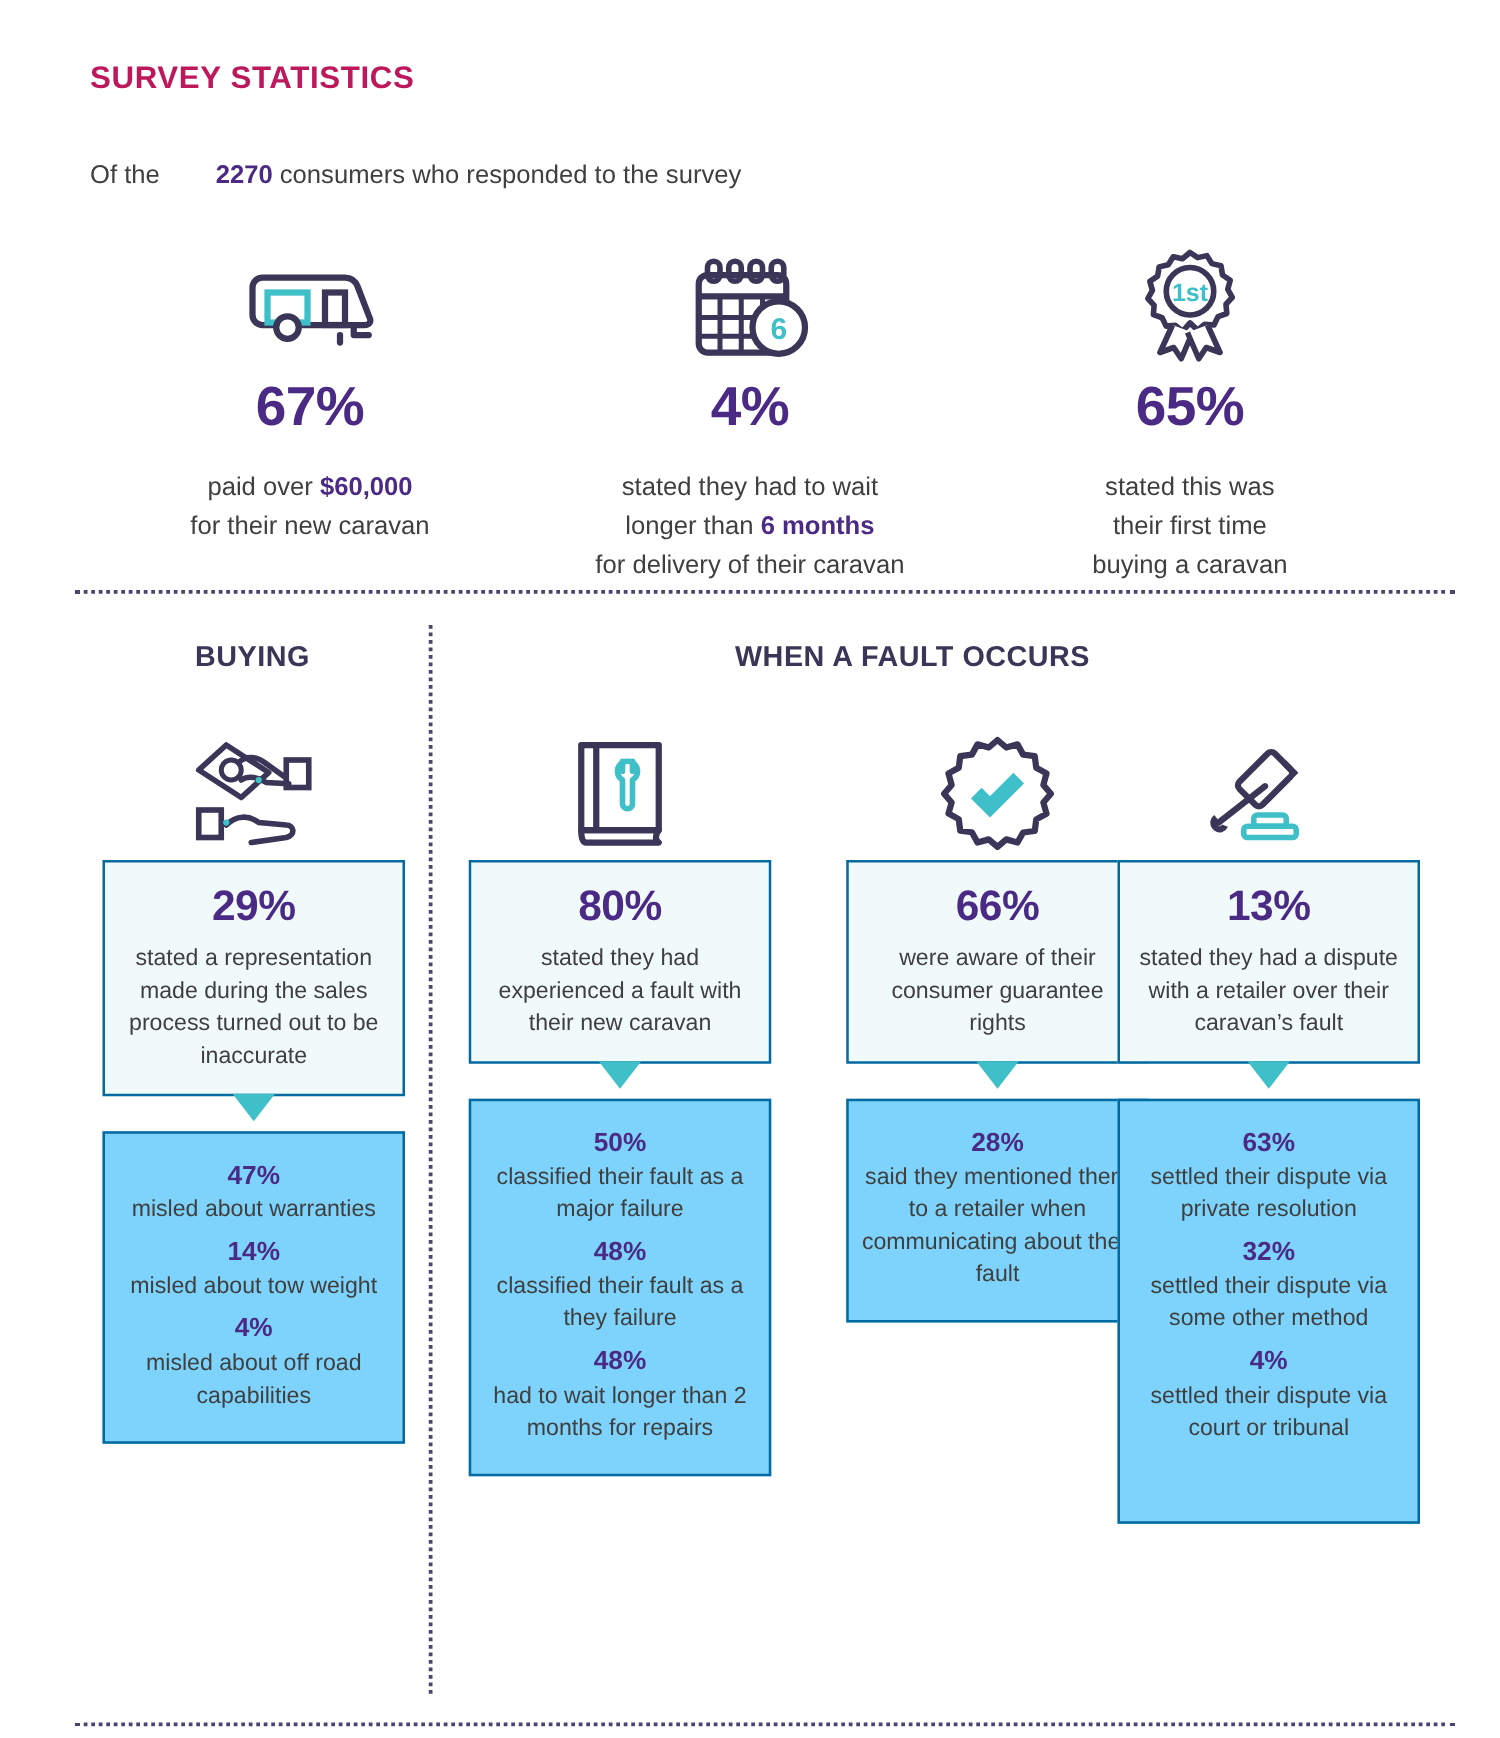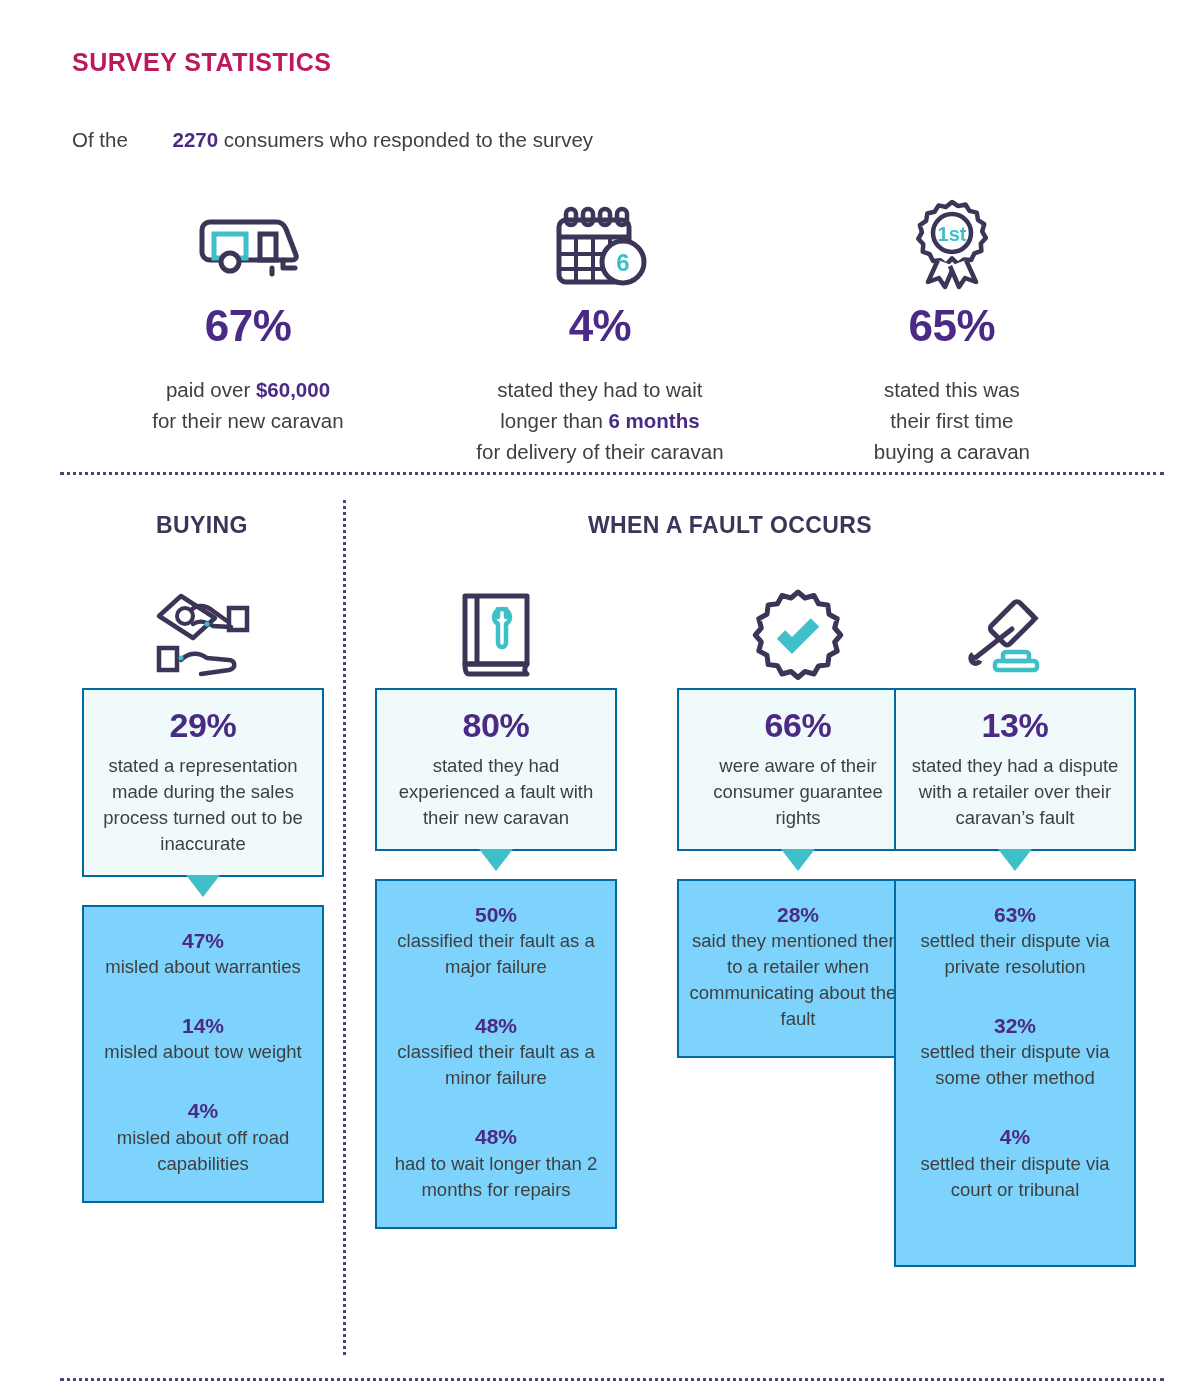--- a/index.html
+++ b/index.html
@@ -126,21 +126,21 @@
     letter-spacing: -0.4px;
   }
   .box.secondary .pct { font-size: 21px; letter-spacing: 0; }
   .box .desc {
     font-size: 18.5px;
     line-height: 26px;
     color: #3f3f3f;
     margin-top: 8px;
   }
   .box.secondary .desc { margin-top: 1px; }
-  .sub-item + .sub-item { margin-top: 34px; }
+  .sub-item + .sub-item { margin-top: 10px; }
 
   
   .arrow-wrap { height: 28px; position: relative; }
   .arrow {
     position: absolute;
     left: 50%; top: -2px;
     transform: translateX(-50%);
     width: 0; height: 0;
     border-left: 17px solid transparent;
     border-right: 17px solid transparent;
@@ -283,21 +283,21 @@
       <div class="arrow-wrap">
           <div class="arrow"></div>
         </div>
       <div class="box secondary">
         <div class="sub-item">
           <div class="pct">50%</div>
           <div class="desc">classified their fault as a major failure</div>
         </div>
         <div class="sub-item">
           <div class="pct">48%</div>
-          <div class="desc">classified their fault as a minor failure</div>
+          <div class="desc">classified their fault as a they failure</div>
         </div>
         <div class="sub-item">
           <div class="pct">48%</div>
           <div class="desc">had to wait longer than 2 months for repairs</div>
         </div>
       </div>
     </div>
 
     <div class="col c3">
       <div class="col-icon">

